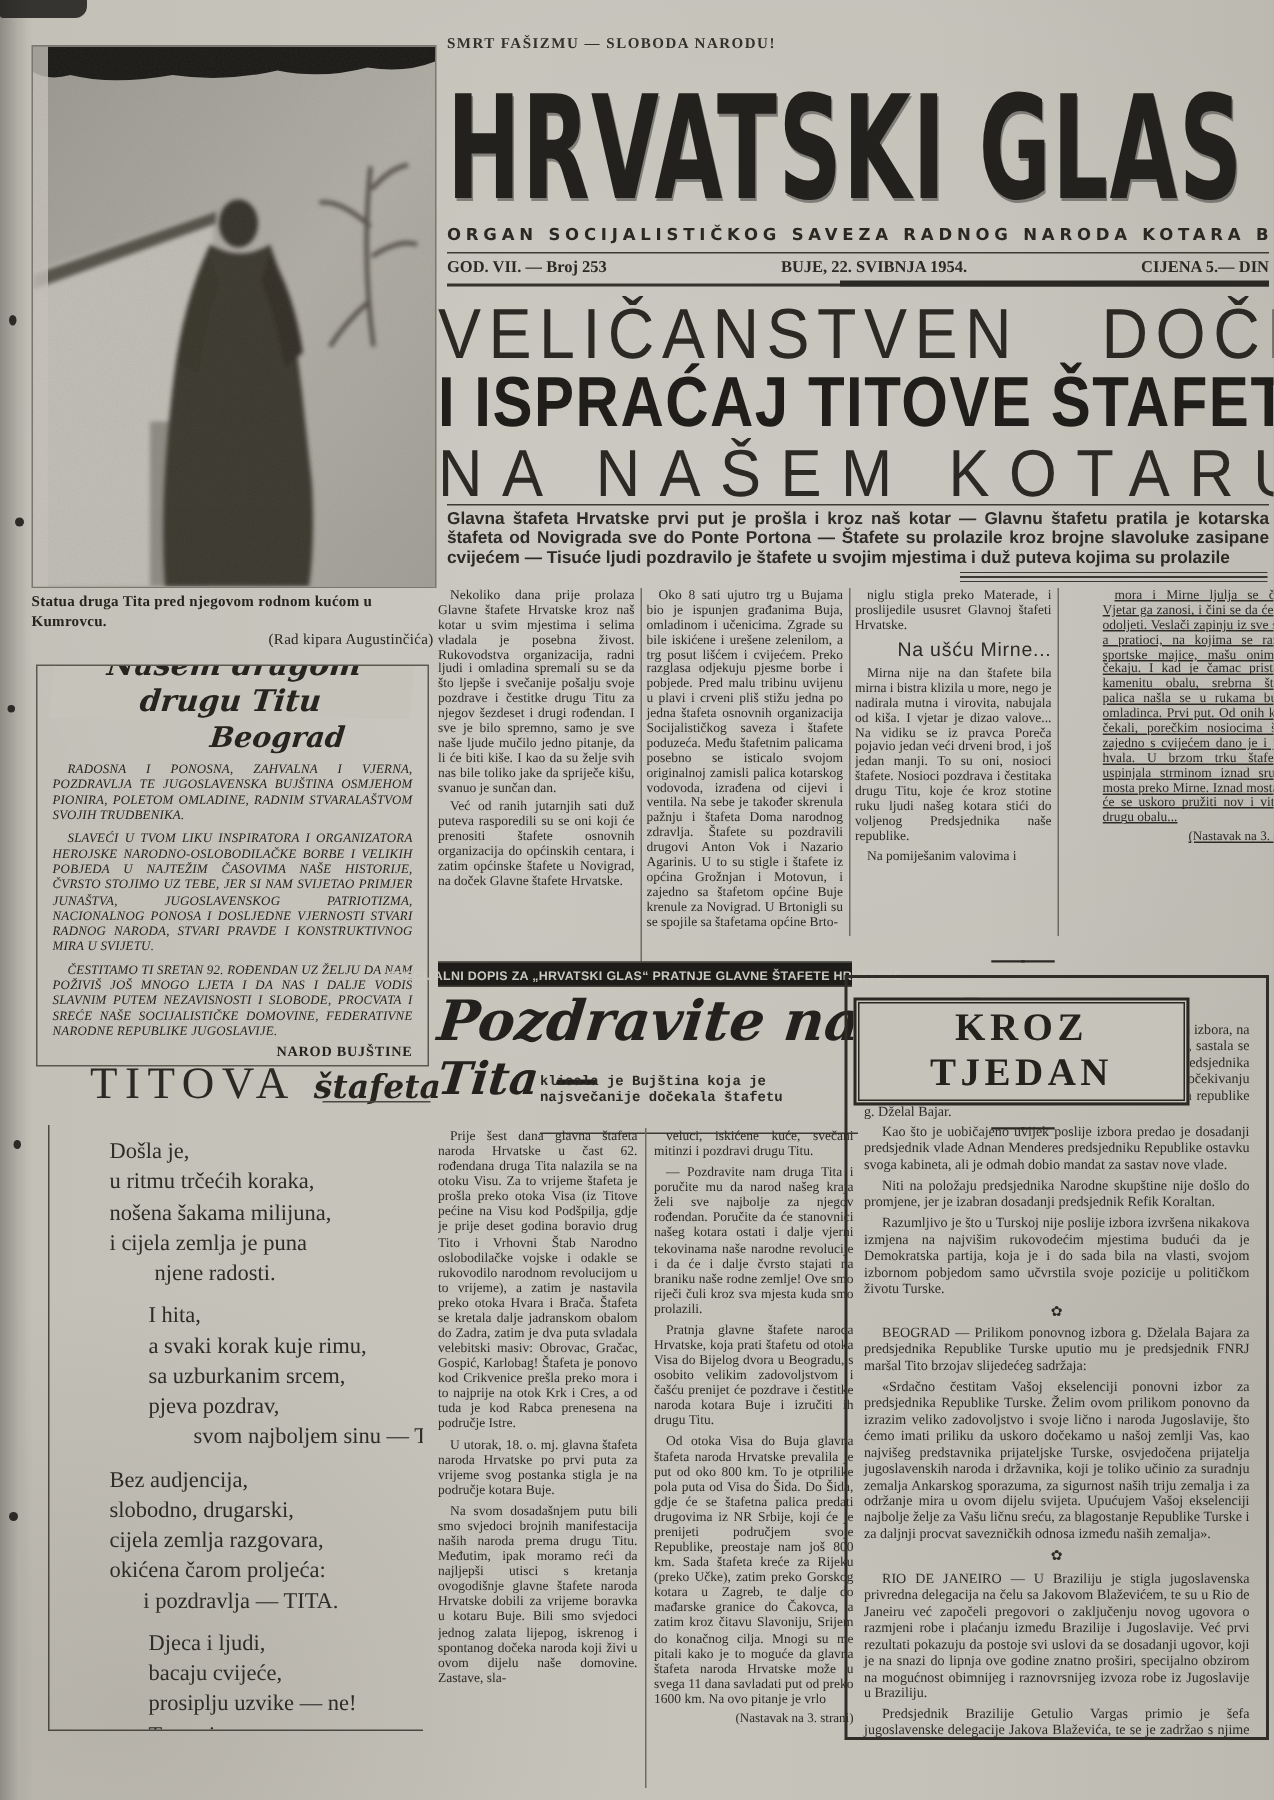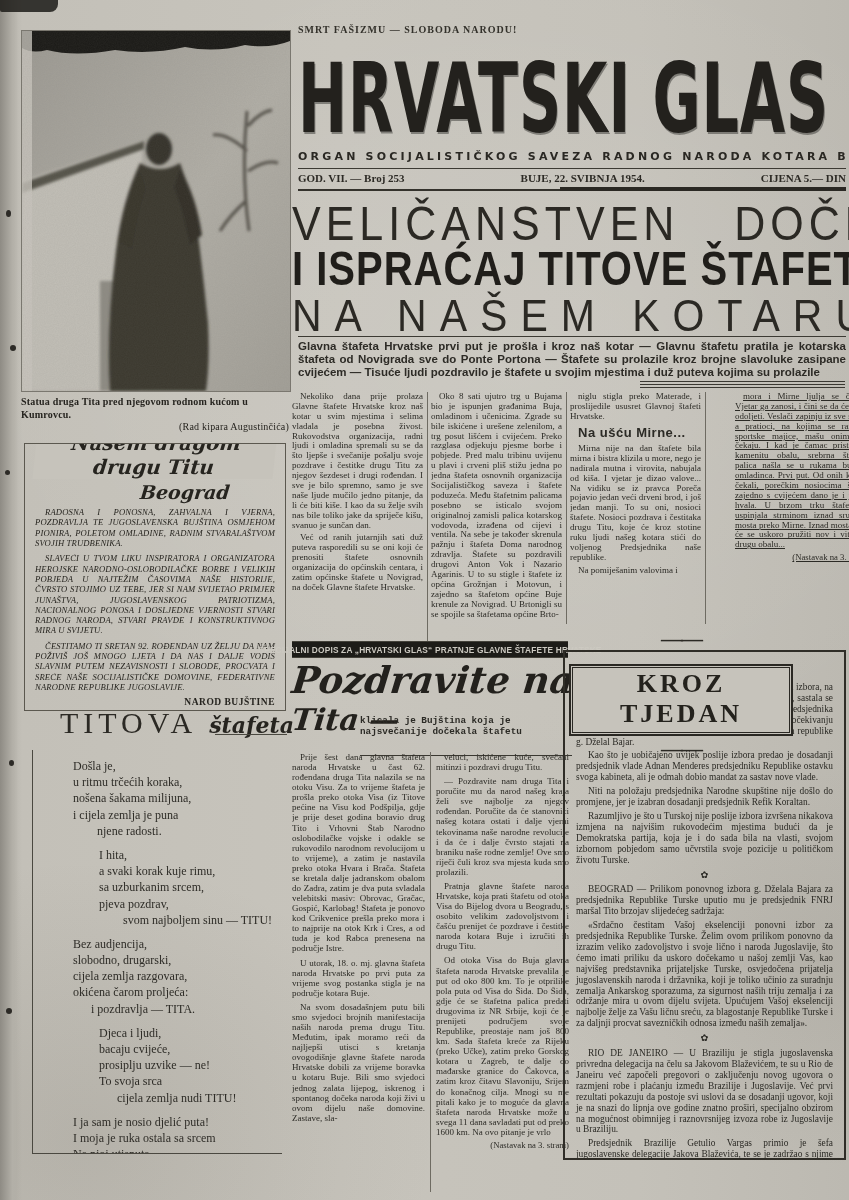--- a/index.html
+++ b/index.html
@@ -34,21 +34,21 @@
     text-indent:10px;letter-spacing:.15px;font-style:italic;}
   .letter-sign{text-align:right;font-weight:bold;font-size:9.5px;letter-spacing:.5px;}
 
   .poem-title{position:absolute;left:60px;top:706px;width:230px;white-space:nowrap;}
   .poem-title .big{font-size:30px;letter-spacing:5px;color:#2b2924;}
   .poem-title .scr{font-size:22px;margin-left:8px;}
   .poem-rule{position:absolute;left:215px;top:734px;width:72px;border-top:1.5px solid #4a4840;}
   .poem-box{position:absolute;left:32px;top:750px;width:250px;height:404px;
     border-left:1.5px solid #4a4840;border-bottom:1.5px solid #4a4840;
     padding:8px 0 0 40px;box-sizing:border-box;overflow:hidden;}
-  .stanza{white-space:pre;font-size:12px;line-height:1.35;margin:0 0 8px 0;color:#2e2c27;}
+  .stanza{white-space:pre;font-size:15px;line-height:1.35;margin:0 0 8px 0;color:#2e2c27;}
   .stanza.ind{margin-left:26px;}
   .poem-sign1{text-align:right;font-size:10px;font-weight:bold;margin:2px 30px 10px 0;}
 
   
   .slogan{position:absolute;left:298px;top:24px;font-size:10px;font-weight:bold;letter-spacing:1px;
     color:#33312b;}
   .masthead{position:absolute;left:298px;top:44px;width:548px;height:100px;}
   .masthead span{display:inline-block;font-family:"DejaVu Sans",sans-serif;font-weight:bold;
     font-size:63px;letter-spacing:1px;color:#23211d;transform:scale(.93,1.52);transform-origin:left top;
     white-space:nowrap;text-shadow:1px 1px 0 rgba(20,20,18,.4);}
@@ -75,22 +75,22 @@
     font-family:"Liberation Sans",sans-serif;font-weight:bold;font-size:11.5px;line-height:1.14;
     text-align:justify;color:#2d2b26;}
   .hatch{position:absolute;left:640px;top:381px;width:205px;height:9px;
     background:repeating-linear-gradient(180deg,#3a3832 0 1px,rgba(0,0,0,0) 1px 3px);}
 
   
   .col{position:absolute;top:392px;width:131px;height:238px;overflow:hidden;
     font-size:9px;line-height:1.1;text-align:justify;color:#2b2a25;}
   .col p{margin:0 0 3px 0;text-indent:8px;}
   .vdiv{position:absolute;top:392px;width:1px;background:#6e6b62;}
-  .subhead-mirne{font-family:"Liberation Sans",sans-serif;font-weight:bold;font-size:13px;
-    text-indent:0;text-align:left;margin:4px 0 4px 0 !important;letter-spacing:.5px;}
+  .subhead-mirne{font-family:"Liberation Sans",sans-serif;font-weight:normal;font-size:13px;
+    text-indent:0;text-align:right;margin:4px 0 4px 0 !important;letter-spacing:.5px;}
   .contin{text-align:right;text-indent:0 !important;font-size:8.7px;}
 
   
   .banner{position:absolute;left:292px;top:641px;width:276px;height:15px;background:#1d1c18;
     color:#ccc9c1;font-family:"Liberation Sans",sans-serif;font-weight:bold;font-size:8.3px;
     letter-spacing:.2px;display:flex;align-items:center;justify-content:center;white-space:nowrap;
     border-top:1px solid #44423a;border-bottom:1px solid #44423a;}
   .spec-h1{position:absolute;left:292px;top:658px;width:280px;font-size:37px;white-space:nowrap;
     color:#23211d;}
   .spec-h2{position:absolute;left:292px;top:702px;width:280px;font-size:30px;white-space:nowrap;

